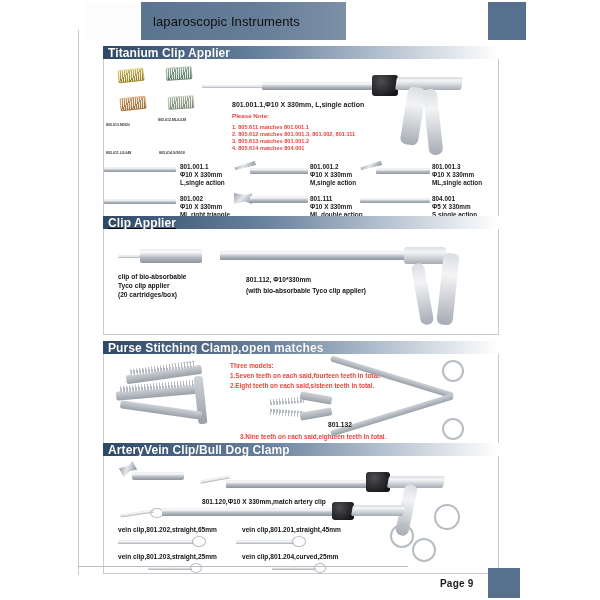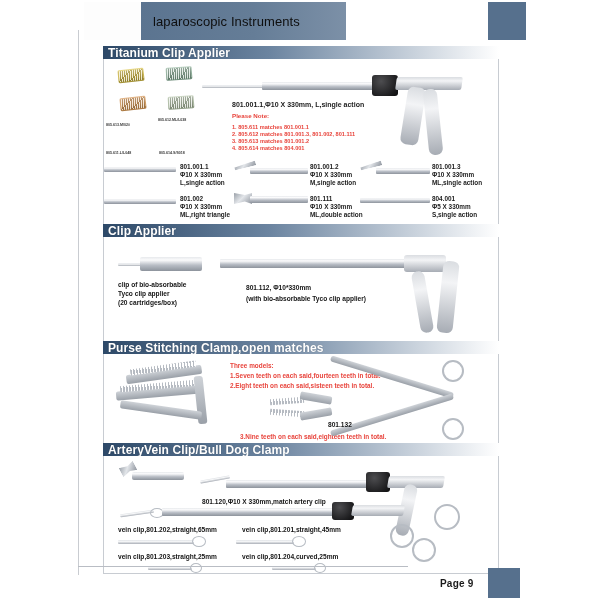--- a/index.html
+++ b/index.html
@@ -278,21 +278,21 @@
     <div class="spec" style="left:206px; top:136px;">801.111</div>
     <div class="spec" style="left:206px; top:144px;">Φ10 X 330mm</div>
     <div class="spec" style="left:206px; top:152px;">ML,double action</div>
 
     <div class="spec" style="left:328px; top:136px;">804.001</div>
     <div class="spec" style="left:328px; top:144px;">Φ5 X 330mm</div>
     <div class="spec" style="left:328px; top:152px;">S,single action</div>
   </div>
 </div>
 
-<div class="section" style="top:224px;">
+<div class="section" style="top:216px;text-decoration:underline;">
   <div class="section-head">
     <span>Clip Applier</span>
   </div>
   <div class="section-body" style="height:106px;">
 
     <div class="shaft-thin" style="left:14px; top:26px; width:24px; height:2.5px;"></div>
     <div class="shaft" style="left:36px; top:20px; width:62px; height:14px; border-radius:2px;"></div>
 
     <div class="caption" style="left:14px; top:44px;">clip of bio-absorbable</div>
     <div class="caption" style="left:14px; top:53px;">Tyco clip applier</div>

